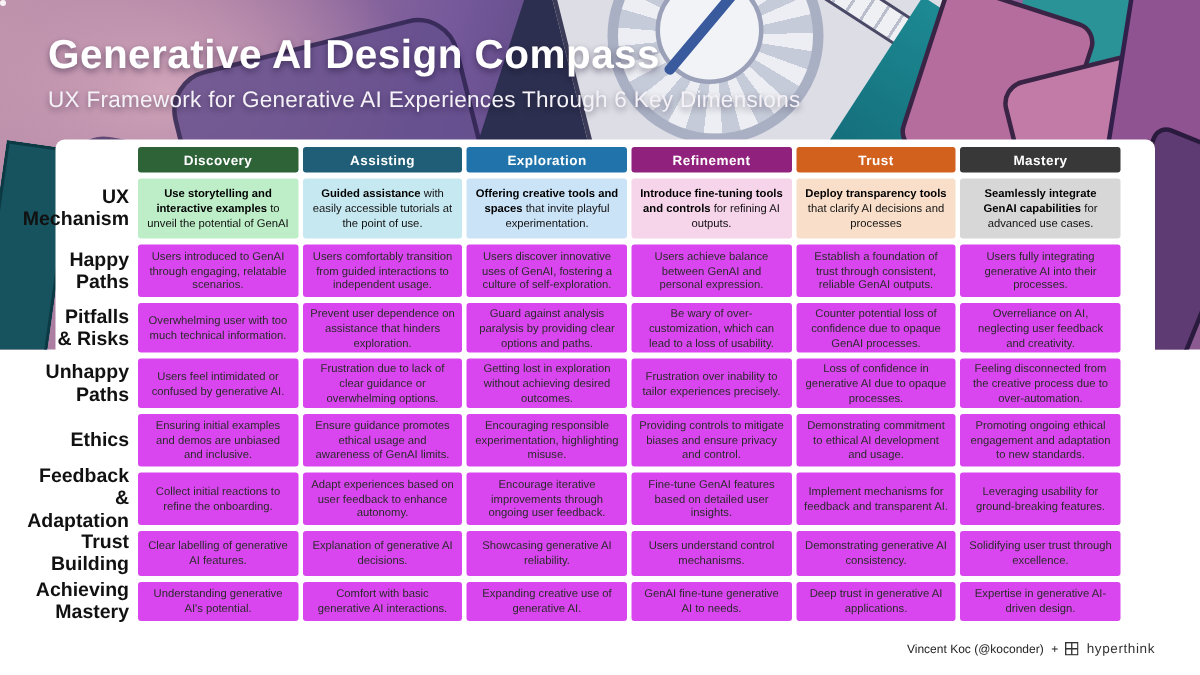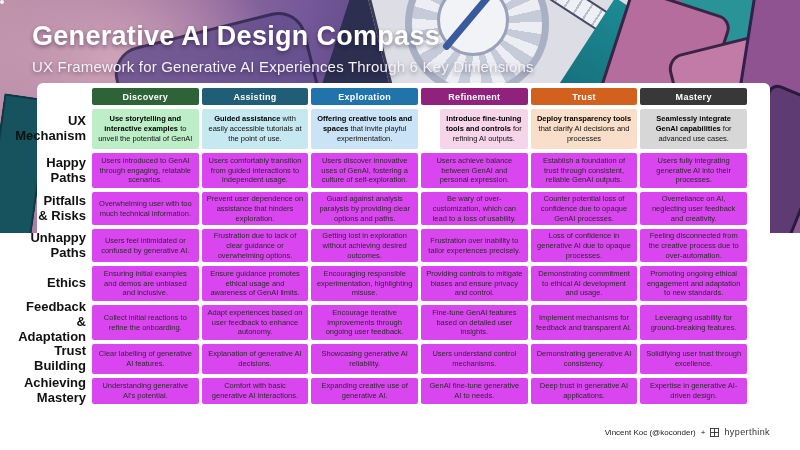--- a/index.html
+++ b/index.html
@@ -52,21 +52,21 @@
     box-shadow:inset 0 0 0 2px #0c3a44;}
   .h-dots{left:0;top:0;width:4px;height:4px;border-radius:50%;background:#fff;opacity:.9;
     box-shadow:560px 120px 0 #fff,575px 140px 0 #cfeef0,545px 160px 0 #fff,
     300px 30px 0 #e8d8ee,340px 130px 0 #cdb8d8,745px 200px 0 #e8c8e0,90px 40px 0 #e8d8ee;}
   
   .title-wrap{position:absolute;left:32px;top:22px;z-index:3;color:#fff;
     text-shadow:0 2px 4px rgba(20,10,40,.45);}
   .title{font-size:27px;font-weight:700;letter-spacing:.3px;line-height:1.1;}
   .subtitle{font-size:15px;font-weight:400;margin-top:6px;letter-spacing:.2px;color:#f4f1f7;}
   
-  .panel{position:absolute;left:37px;top:83px;width:733px;height:312px;
+  .panel{position:absolute;left:37px;top:93px;width:733px;height:312px;
     background:#ffffff;border-radius:6px;z-index:2;}
   .grid{
     display:grid;margin-top:5px;width:710px;
     grid-template-columns:52px repeat(6,1fr);
     grid-template-rows:17px 40px 35px 33px 33px 35px 35px 30px 26px;
     column-gap:3px;row-gap:4px;
   }
   .corner{background:transparent;}
   .hcell{display:flex;align-items:center;justify-content:center;
     color:#fff;font-weight:700;font-size:9px;letter-spacing:.3px;border-radius:2px;}
@@ -127,21 +127,21 @@
       <div class="rlabel">UX Mechanism</div>
       <div class="cell tint" style="background: rgb(189, 238, 199);">
         <div class="inner"><b>Use storytelling and interactive examples</b><span> to unveil the potential of GenAI</span></div>
       </div>
       <div class="cell tint" style="background: rgb(198, 232, 240);">
         <div class="inner"><b>Guided assistance</b><span> with easily accessible tutorials at the point of use.</span></div>
       </div>
       <div class="cell tint" style="background: rgb(203, 227, 247);">
         <div class="inner"><b>Offering creative tools and spaces</b><span> that invite playful experimentation.</span></div>
       </div>
-      <div class="cell tint" style="background: rgb(246, 212, 234); margin-left: 19px;">
+      <div class="cell tint" style="background: rgb(246, 212, 234);">
         <div class="inner"><b>Introduce fine-tuning tools and controls</b><span> for refining AI outputs.</span></div>
       </div>
       <div class="cell tint" style="background: rgb(249, 223, 201);">
         <div class="inner"><b>Deploy transparency tools</b><span> that clarify AI decisions and processes</span></div>
       </div>
       <div class="cell tint" style="background: rgb(215, 215, 215);">
         <div class="inner"><b>Seamlessly integrate GenAI capabilities</b><span> for advanced use cases.</span></div>
       </div>
       <div class="rlabel">Happy Paths</div>
       <div class="cell">Users introduced to GenAI through engaging, relatable scenarios.</div>

